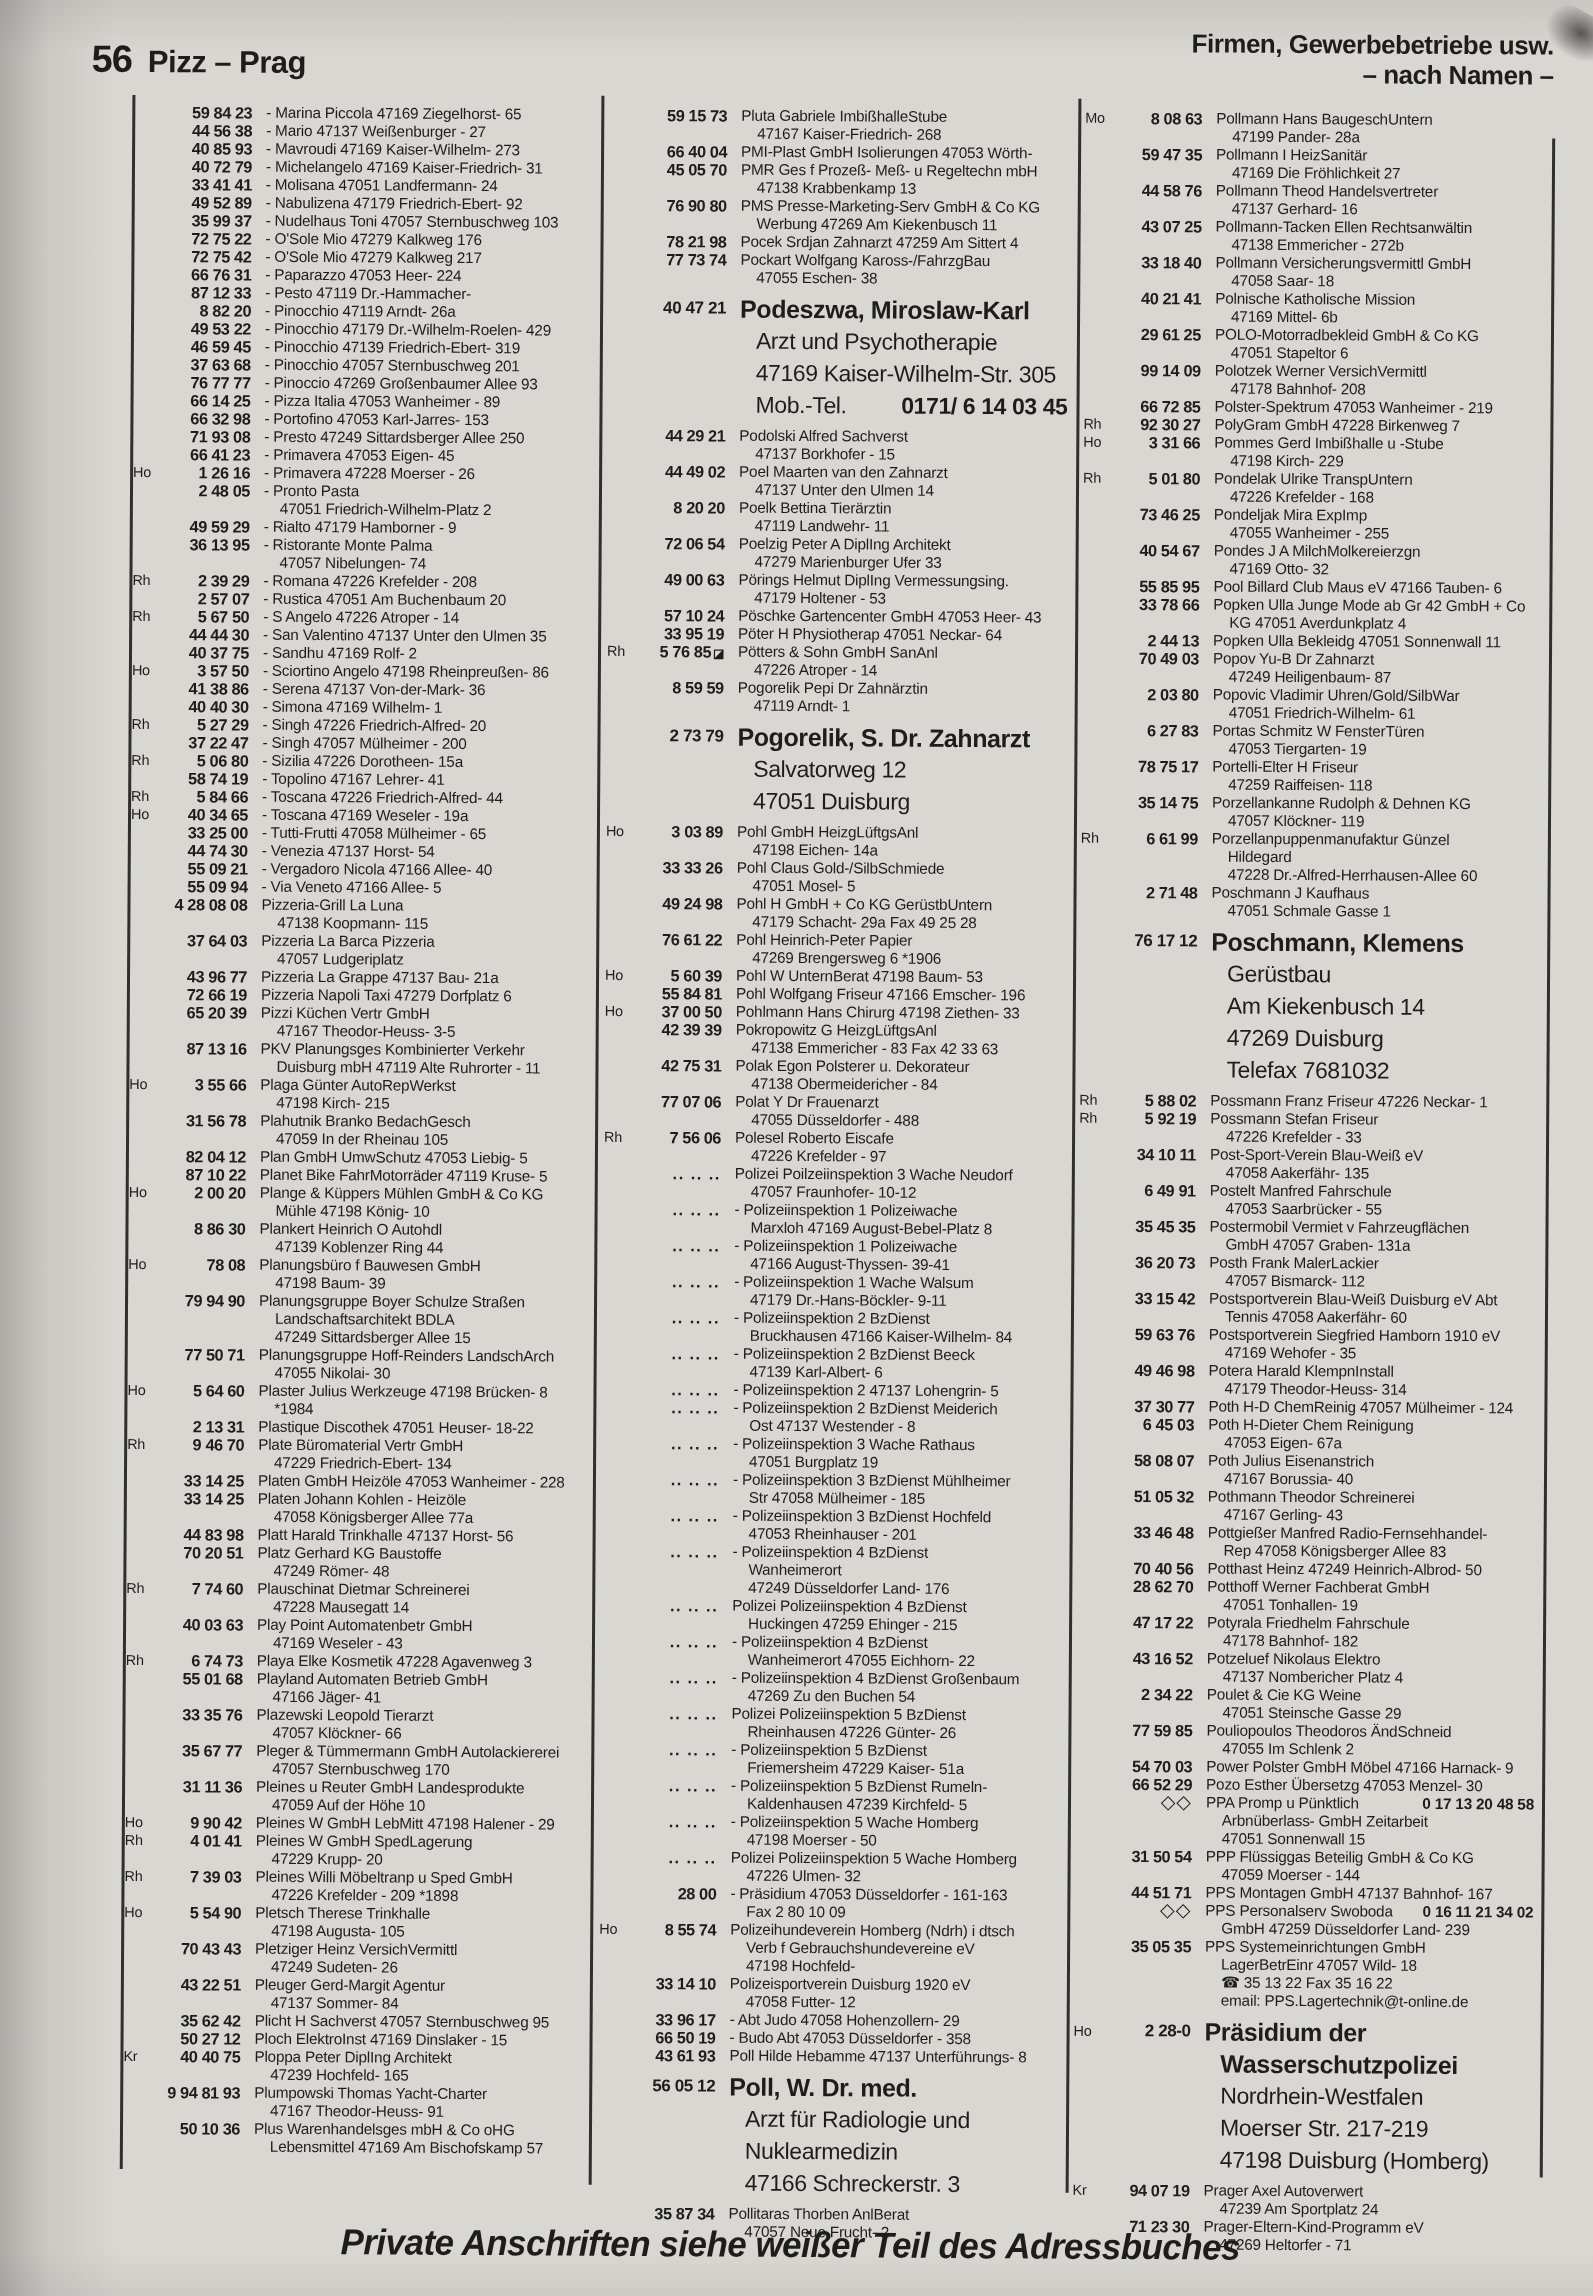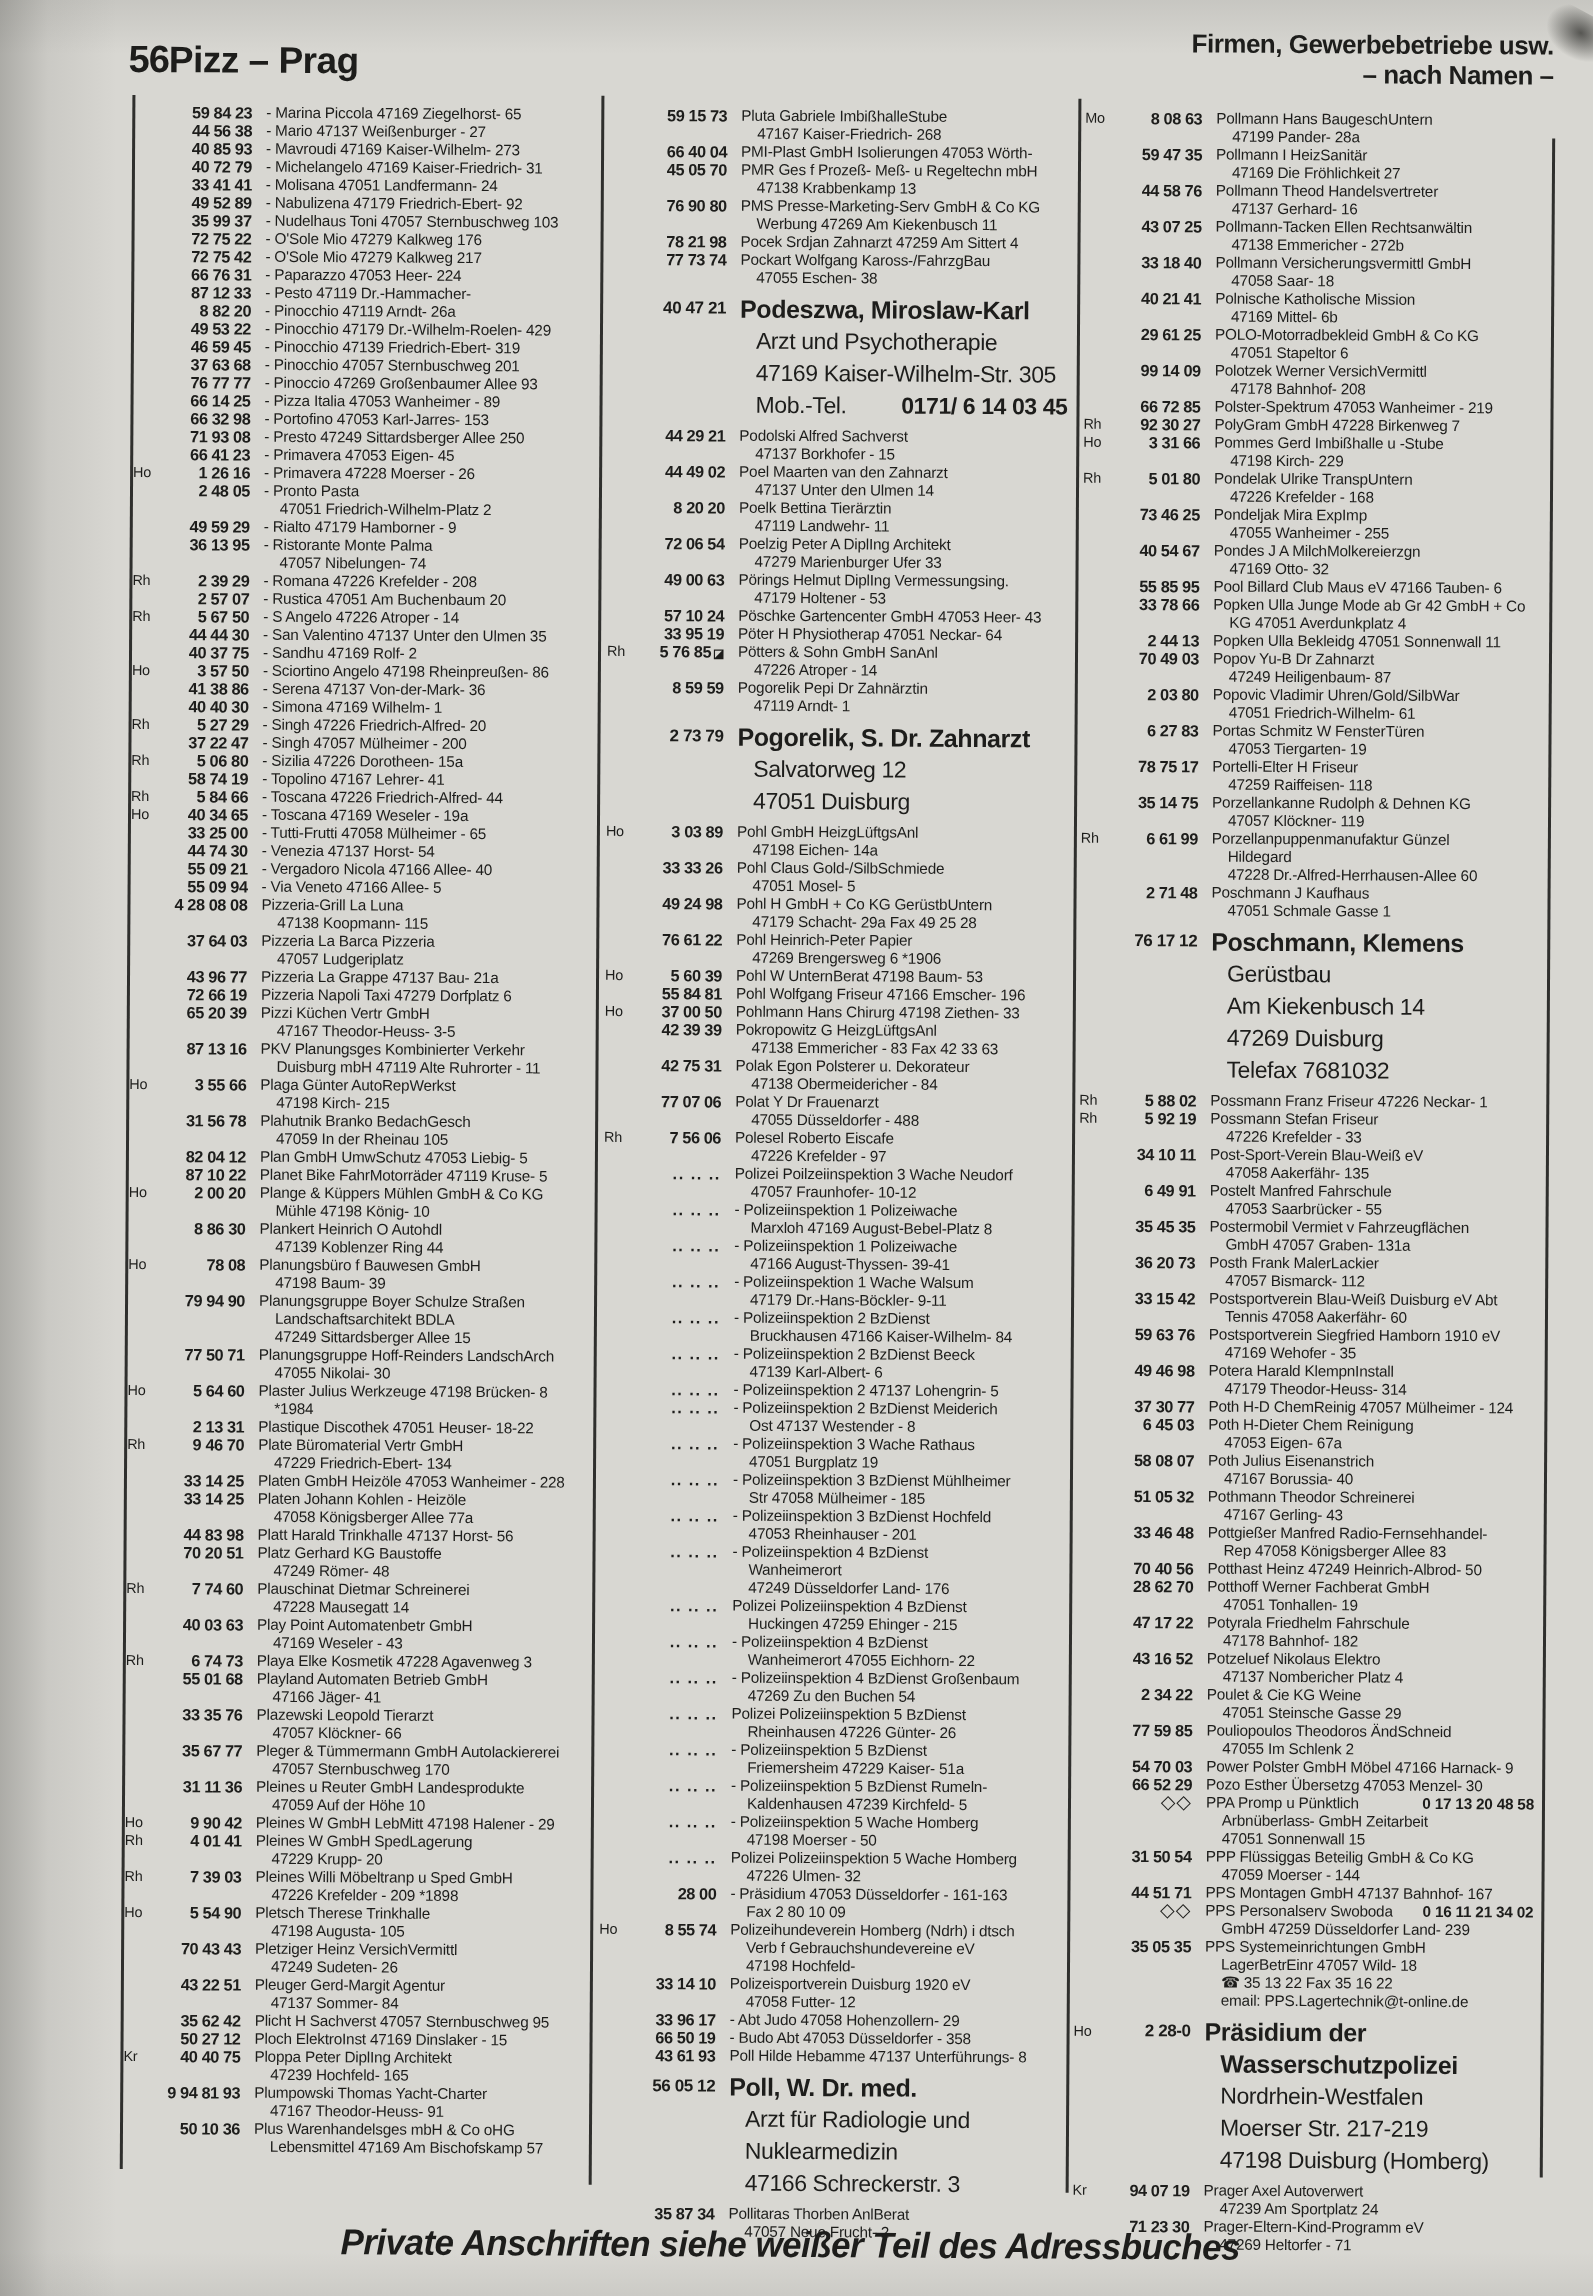--- a/index.html
+++ b/index.html
@@ -8,22 +8,22 @@
     background:
       linear-gradient(to right, rgba(70,70,66,.30), rgba(120,119,115,.14) 48px, rgba(216,215,210,0) 117px),
       linear-gradient(to bottom, rgba(110,110,106,.16), rgba(216,215,210,0) 54px),
       linear-gradient(to top, rgba(110,110,106,.12), rgba(216,215,210,0) 45px),
       #d8d7d2;}
   .content{position:absolute;left:0;top:0;right:0;bottom:0;transform:rotate(0.35deg);transform-origin:50% 50%;}
   .smudge{position:absolute;right:-6px;top:4px;width:69px;height:51px;
     background:radial-gradient(ellipse at 60% 40%, rgba(45,45,42,.75), rgba(45,45,42,0) 62%);
     transform:rotate(28deg);}
   .header-left{position:absolute;left:85px;top:42px;white-space:nowrap;}
-  .pagenum{font-size:38px;font-weight:700;letter-spacing:-1px;margin-left:37px;}
-  .section{font-size:37px;font-weight:700;letter-spacing:-0.5px;}
+  .pagenum{font-size:38px;font-weight:700;letter-spacing:-1px;}
+  .section{font-size:31px;font-weight:700;margin-left:16px;letter-spacing:-0.5px;}
   .header-right{position:absolute;right:47px;top:26px;text-align:right;
     font-weight:700;font-size:26px;line-height:30px;letter-spacing:-0.5px;}
   .col{position:absolute;top:107px;}
   .col1{left:129px;width:446px;}
   .col2{left:604px;width:459px;}
   .col3{left:1079px;width:459px;}
   .entry{display:flex;align-items:flex-start;}
   .pre{width:30px;flex:none;font-size:14.4px;line-height:18px;letter-spacing:-0.2px;}
   .num{width:87px;flex:none;text-align:right;font-weight:700;font-size:16.3px;line-height:18px;
     white-space:nowrap;letter-spacing:-0.4px;}

